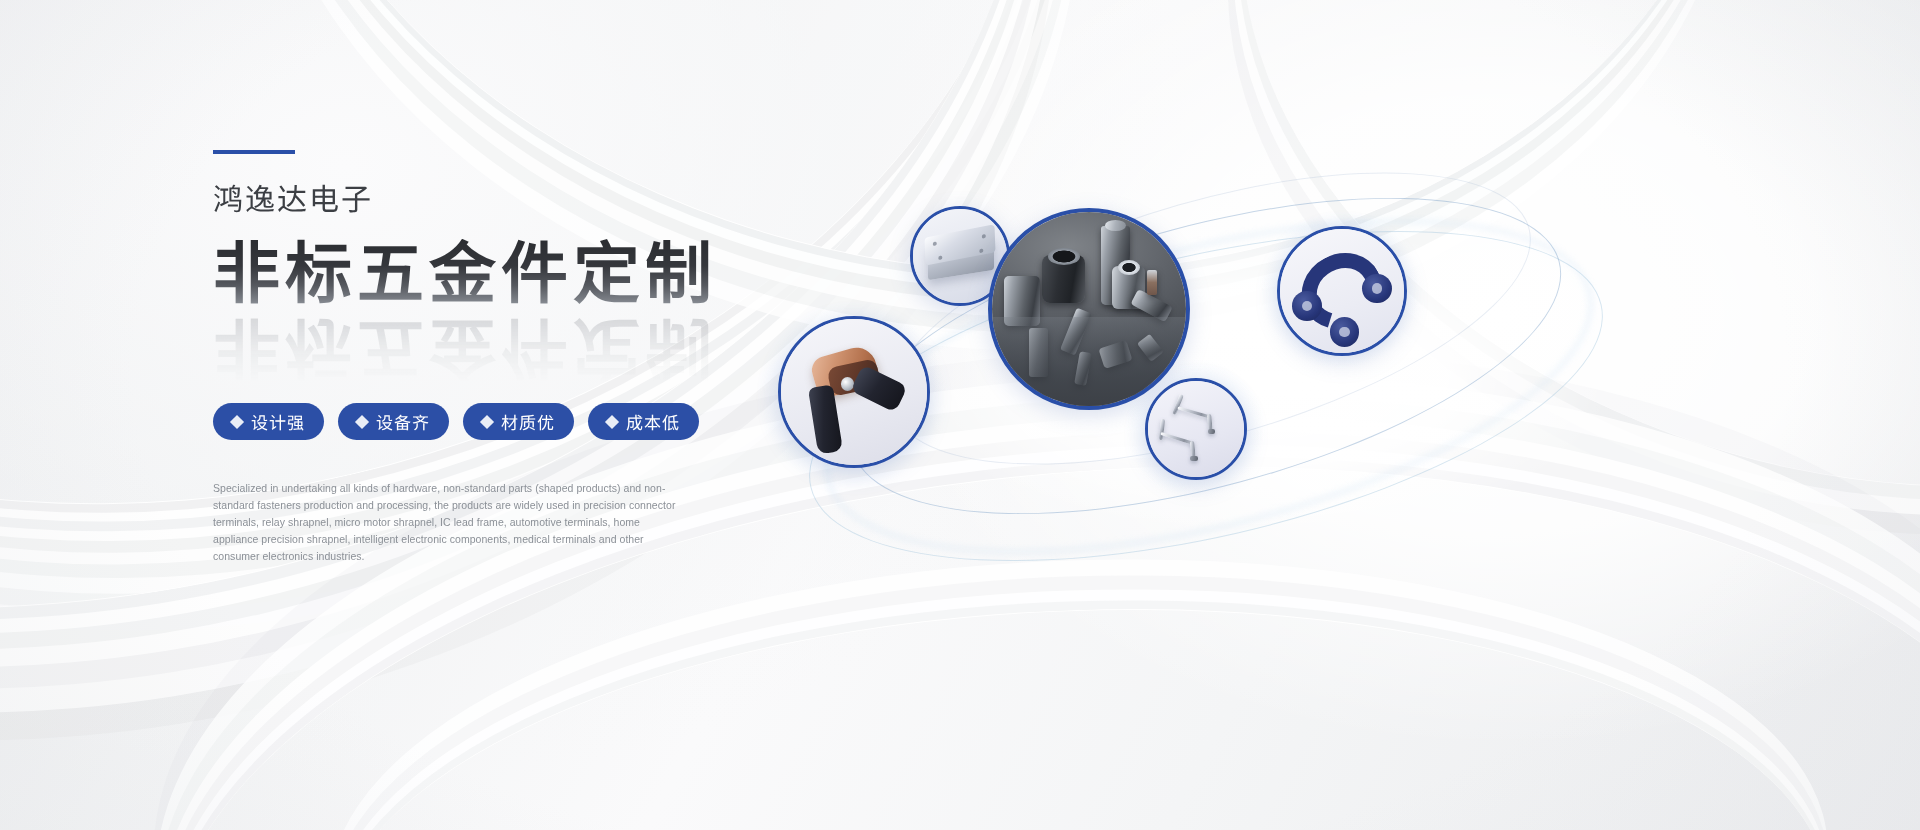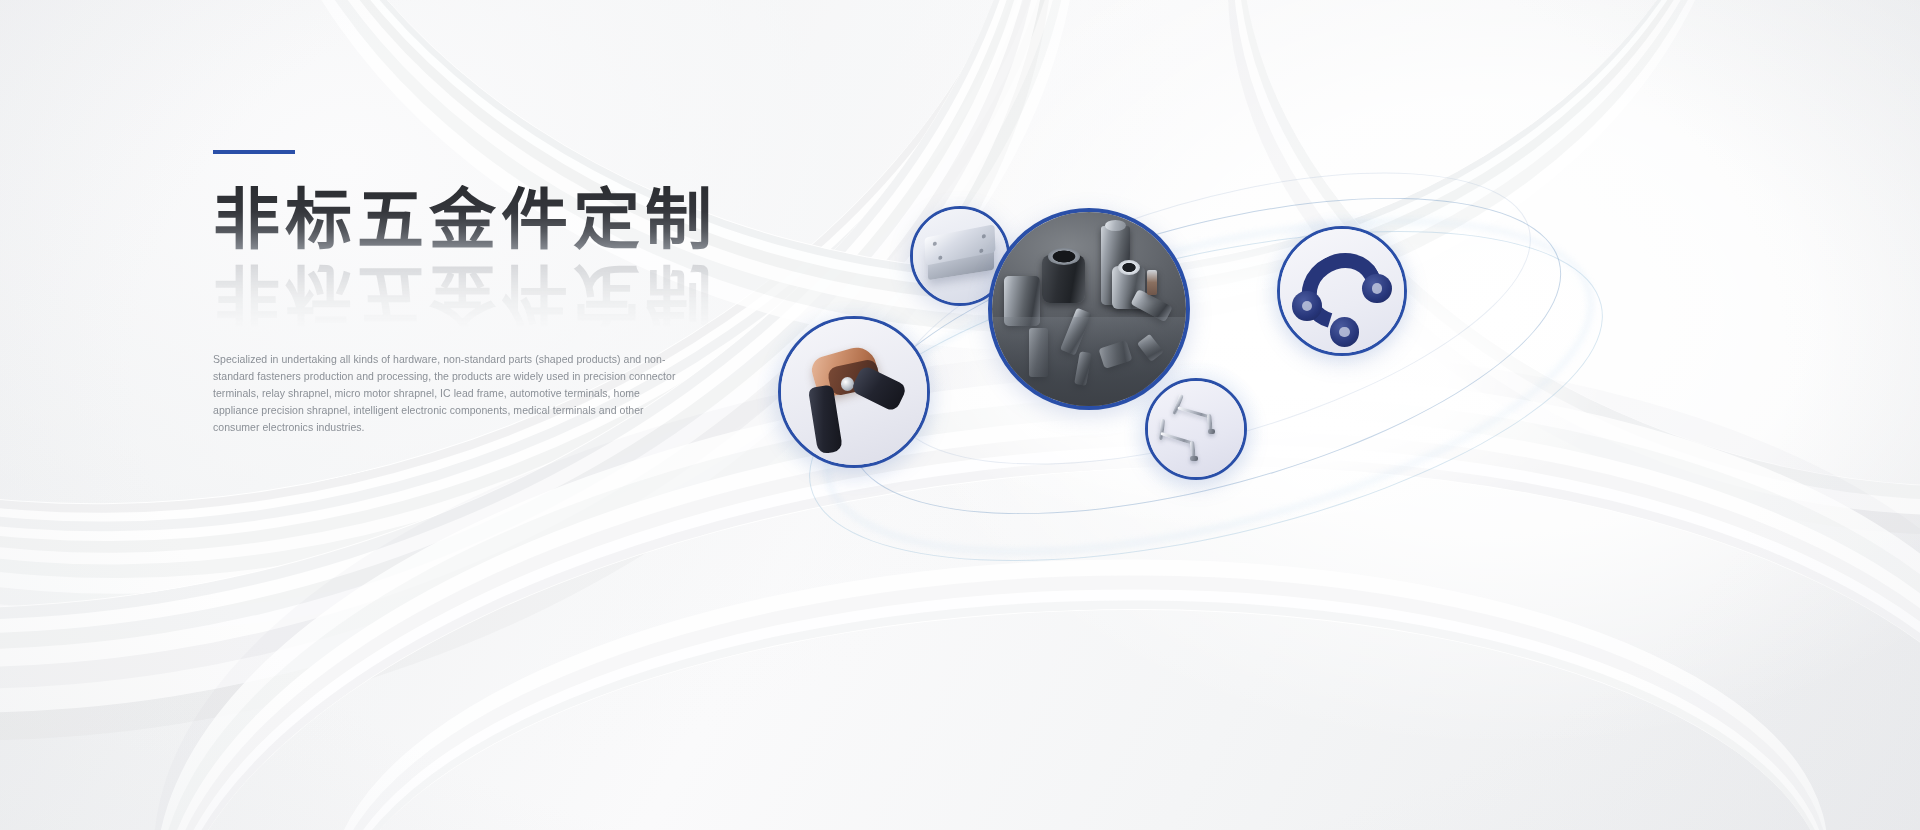--- a/index.html
+++ b/index.html
@@ -447,26 +447,45 @@
   <div class="swoosh sw-c"></div>
   <div class="swoosh sw-f"></div>
   <div class="swoosh sw-d"></div>
   <div class="swoosh sw-e"></div>
   <div class="bg-vignette"></div>
 
   <div class="left-col">
 
     <div class="accent-rule"></div>
 
+    <div class="company-name">鸿逸达电子</div>
 
     <div class="headline-wrap">
       <div class="headline">非标五金件定制</div>
       <div class="headline-reflection">非标五金件定制</div>
     </div>
 
+    <div class="pill-row">
+      <div class="pill">
+        <span class="pill-diamond"></span>
+        <span>设计强</span>
+      </div>
+      <div class="pill">
+        <span class="pill-diamond"></span>
+        <span>设备齐</span>
+      </div>
+      <div class="pill">
+        <span class="pill-diamond"></span>
+        <span>材质优</span>
+      </div>
+      <div class="pill">
+        <span class="pill-diamond"></span>
+        <span>成本低</span>
+      </div>
+    </div>
 
     <p class="desc">Specialized in undertaking all kinds of hardware, non-standard parts (shaped products) and non-standard fasteners production and processing, the products are widely used in precision connector terminals, relay shrapnel, micro motor shrapnel, IC lead frame, automotive terminals, home appliance precision shrapnel, intelligent electronic components, medical terminals and other consumer electronics industries.</p>
   </div>
 
   <div class="visual">
 
     <div class="glow-bloom"></div>
 
     <div class="orbit orbit-3"></div>
     <div class="orbit-glow"></div>

